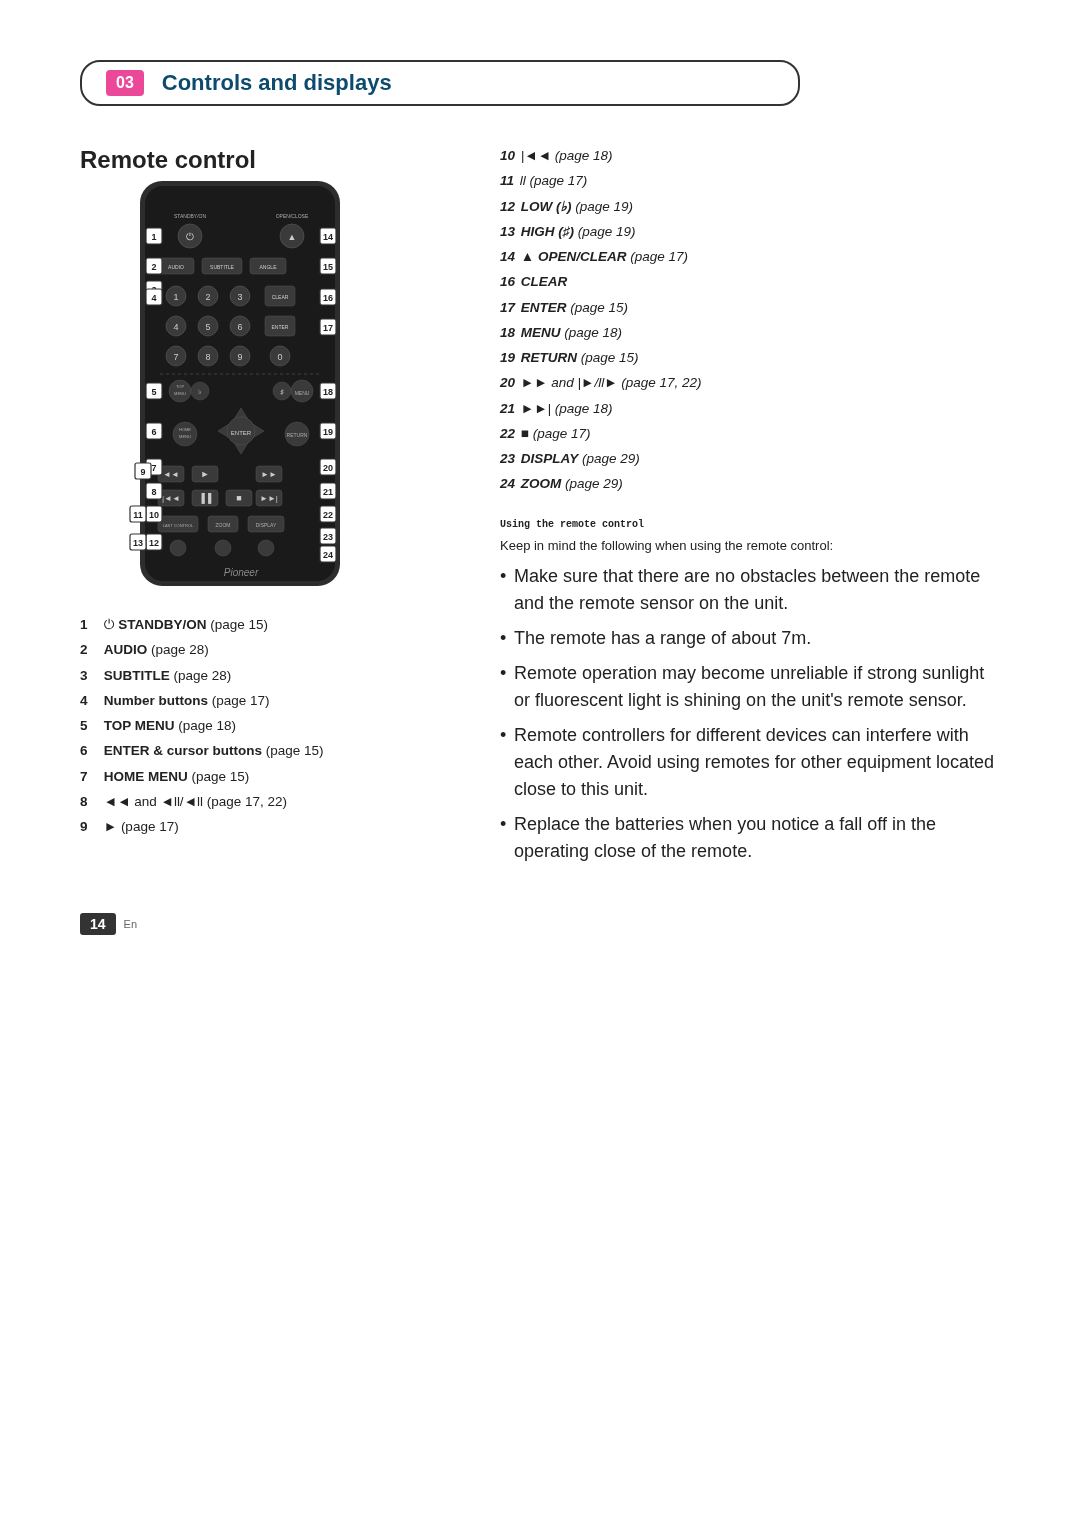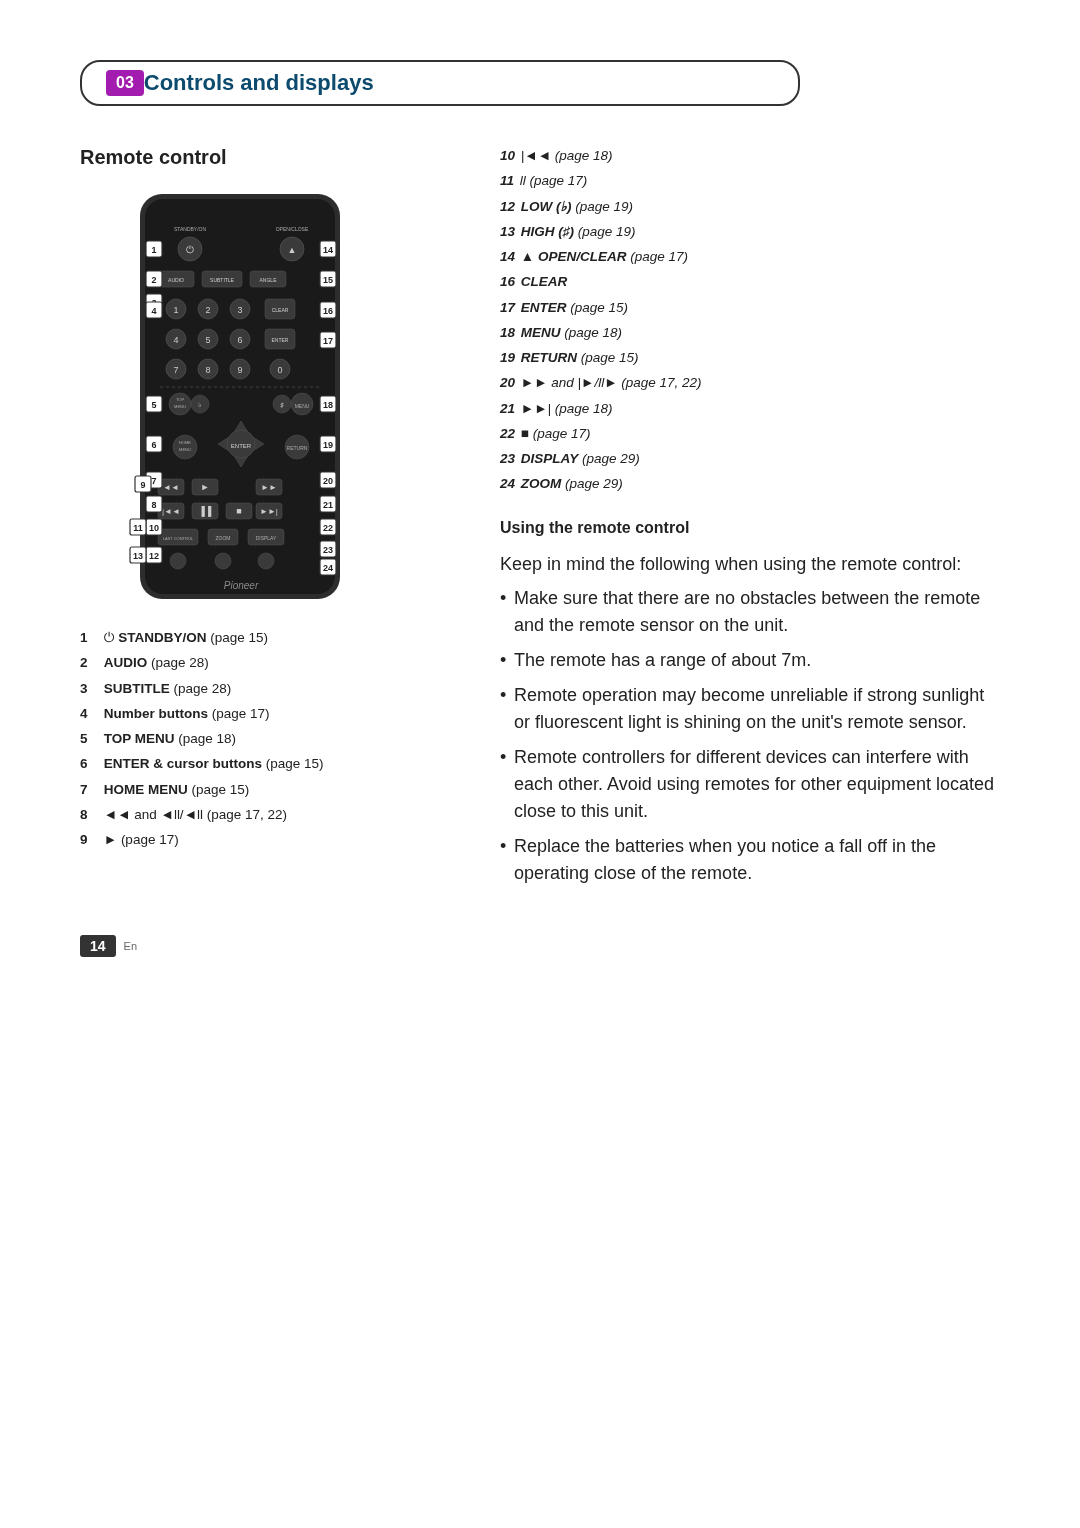--- a/index.html
+++ b/index.html
@@ -18,26 +18,27 @@
     .chapter-header {
       display: flex;
       align-items: center;
       border: 2px solid #333;
       border-radius: 20px;
       padding: 8px 24px;
       margin-bottom: 40px;
       width: 720px;
     }
     .chapter-number {
-      background: #a21caf;
+      background: #ec4899;
       color: #fff;
       font-weight: bold;
       font-size: 16px;
       padding: 4px 10px;
       border-radius: 4px;
+      margin-right: 18px;
     }
     .chapter-title {
       font-size: 22px;
       font-weight: bold;
       color: #0c4a6e;
     }
 
     
     .main-content {
       display: flex;
@@ -45,23 +46,23 @@
       align-items: flex-start;
     }
 
     
     .left-col {
       width: 380px;
       flex-shrink: 0;
     }
 
     .section-title {
-      font-size: 20px;
-      font-weight: bold;
-      margin-bottom: 20px;
+      font-size: 24px;
+      font-weight: bold;
+      margin-bottom: 2px;
     }
 
     
     .remote-wrapper {
       position: relative;
       width: 320px;
       margin: 0 auto;
     }
 
     
@@ -95,23 +96,24 @@
       line-height: 1.5;
     }
     .items-list-left li .num {
       font-weight: bold;
       margin-right: 6px;
       min-width: 14px;
       display: inline-block;
     }
 
     .using-title {
-      font-size: 16px;
-      font-weight: bold;
-      margin-bottom: 17px;
+      font-size: 10px;
+      font-weight: bold;
+      margin-bottom: 8px;
+      font-family: Liberation Mono, monospace;
     }
 
     .bullet-list {
       list-style: none;
       padding: 0;
     }
     .bullet-list li {
       padding-left: 14px;
       position: relative;
       font-size: 18px;
@@ -416,21 +418,21 @@
         <li><span class="num">19</span> <strong>RETURN</strong> (page 15)</li>
         <li><span class="num">20</span> ►► and |►/ll► (page 17, 22)</li>
         <li><span class="num">21</span> ►►| (page 18)</li>
         <li><span class="num">22</span> ■ (page 17)</li>
         <li><span class="num">23</span> <strong>DISPLAY</strong> (page 29)</li>
         <li><span class="num">24</span> <strong>ZOOM</strong> (page 29)</li>
       </ul>
 
       <div>
         <div class="using-title">Using the remote control</div>
-        <p style="font-size:18px; margin-bottom:10px;">Keep in mind the following when using the remote control:</p>
+        <p style="font-size:13px; margin-bottom:10px;">Keep in mind the following when using the remote control:</p>
         <ul class="bullet-list">
           <li>Make sure that there are no obstacles between the remote and the remote sensor on the unit.</li>
           <li>The remote has a range of about 7m.</li>
           <li>Remote operation may become unreliable if strong sunlight or fluorescent light is shining on the unit's remote sensor.</li>
           <li>Remote controllers for different devices can interfere with each other. Avoid using remotes for other equipment located close to this unit.</li>
           <li>Replace the batteries when you notice a fall off in the operating close of the remote.</li>
         </ul>
       </div>
     </div>
   </div>

